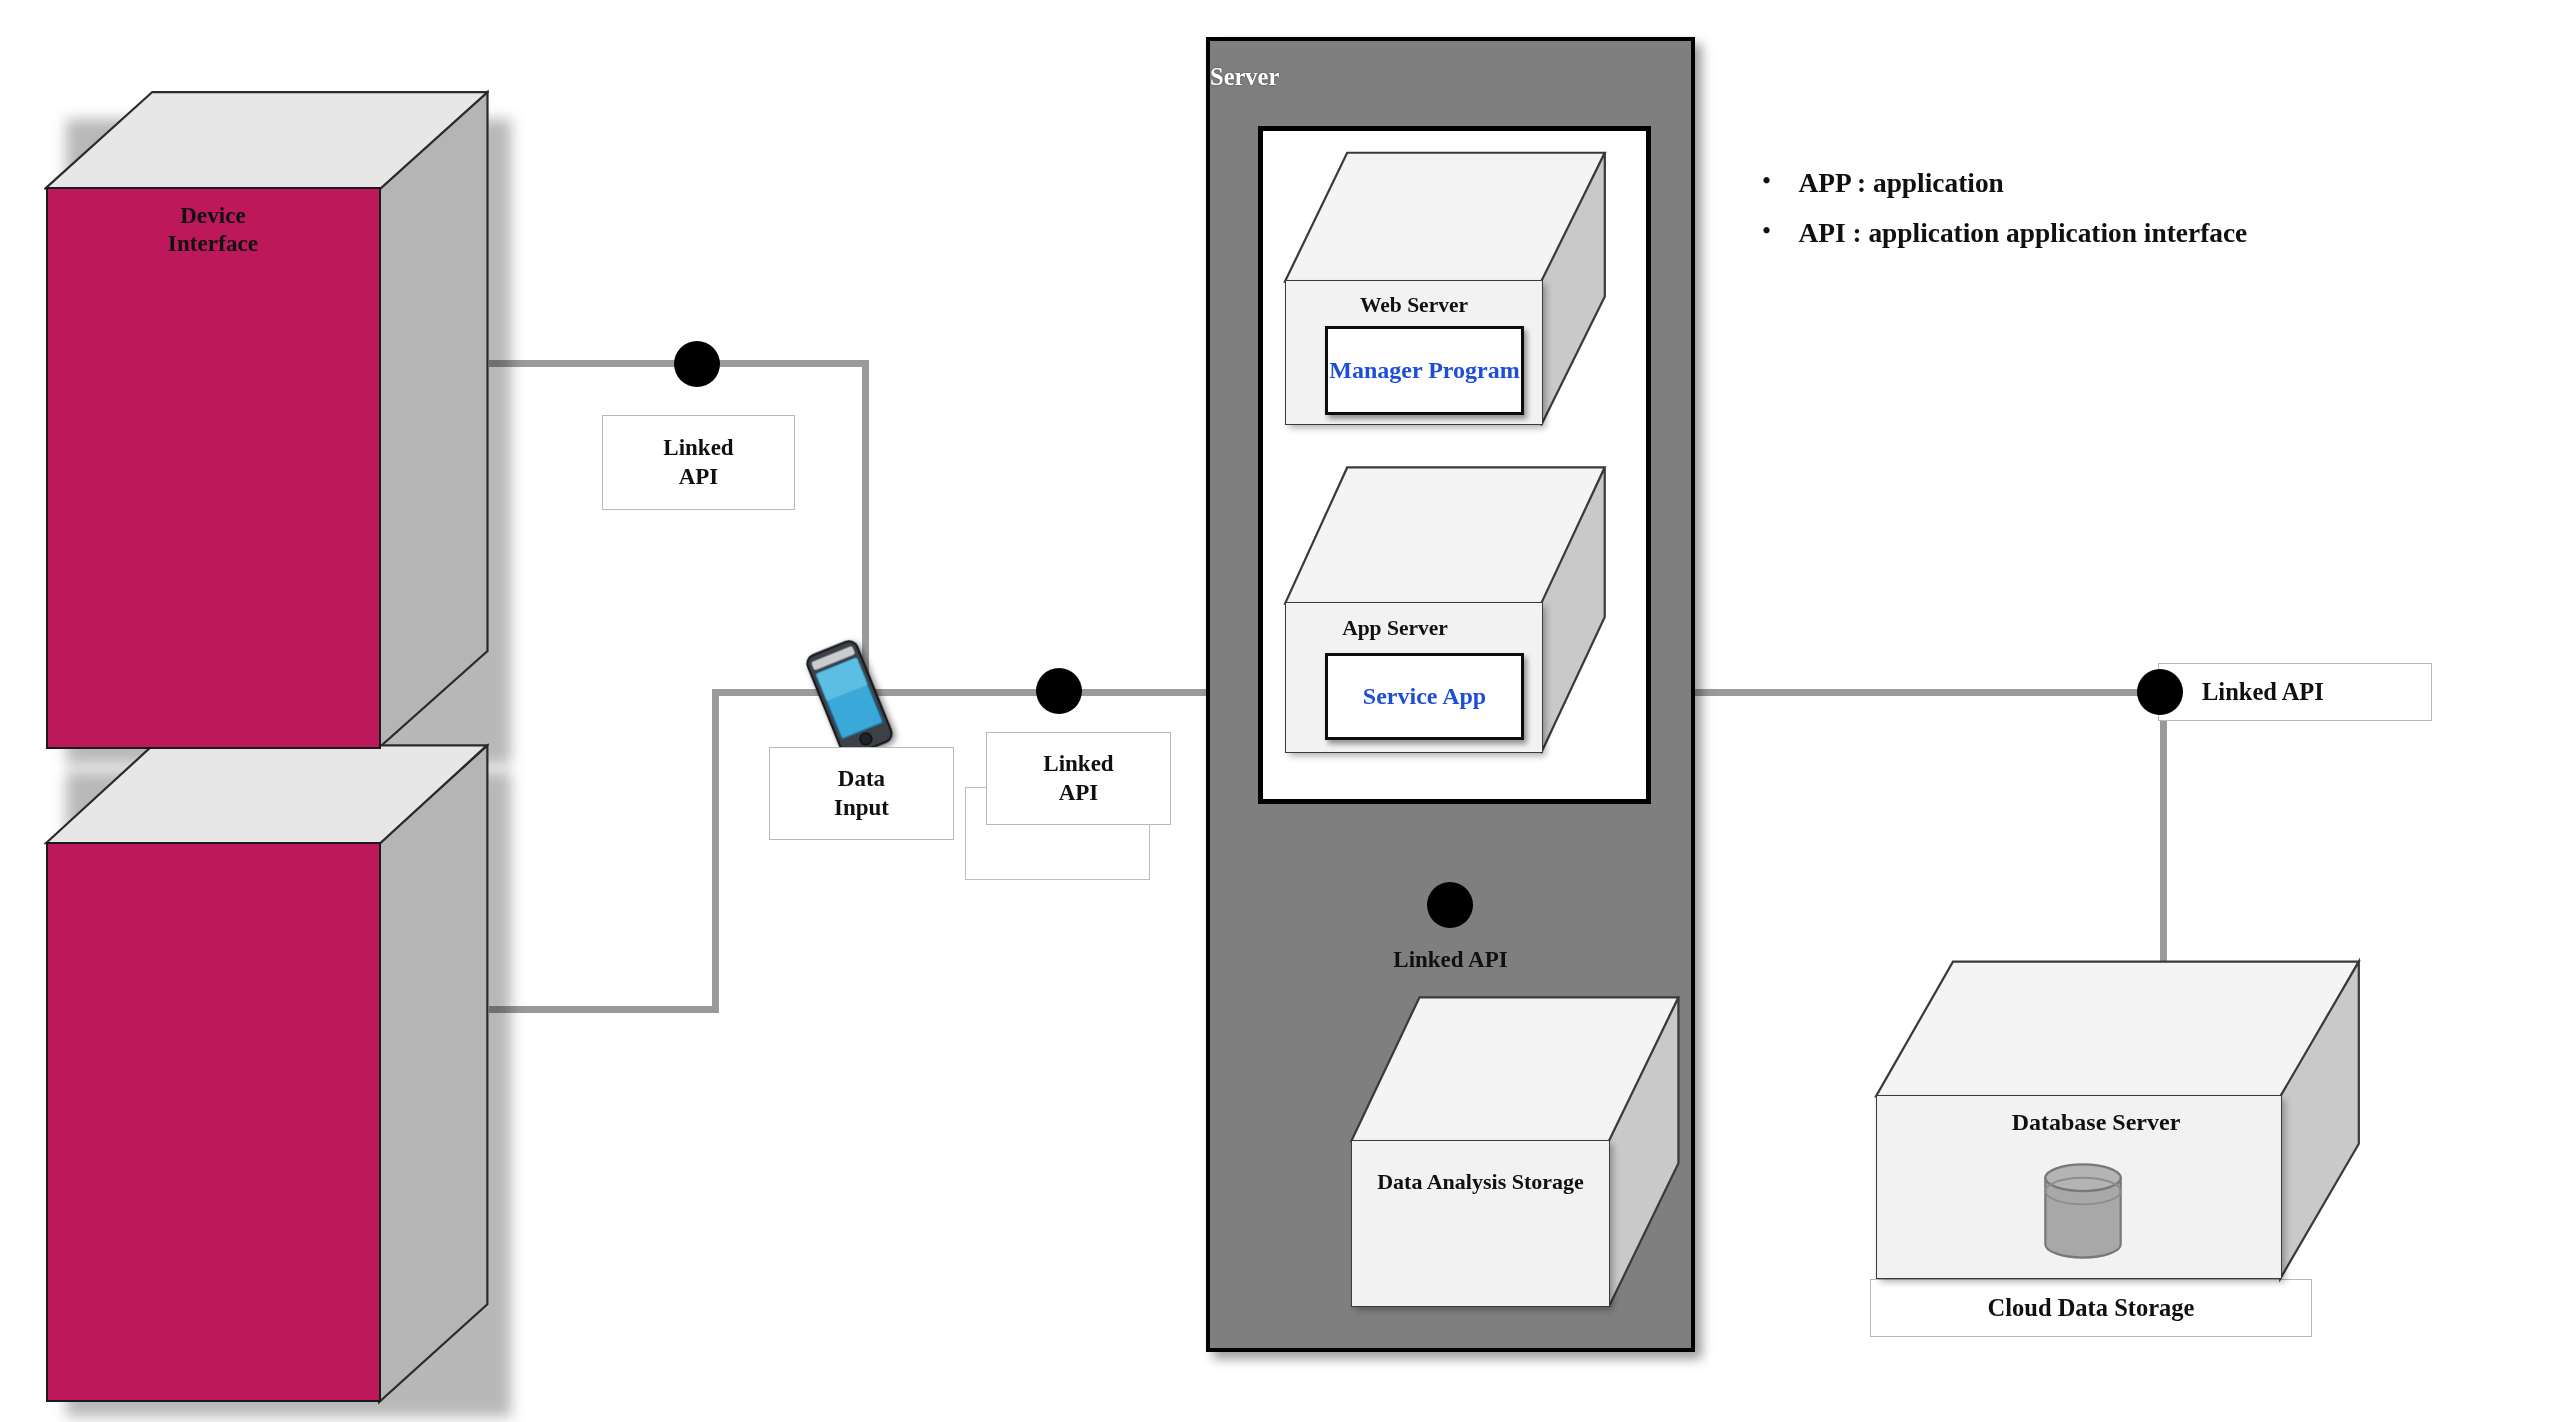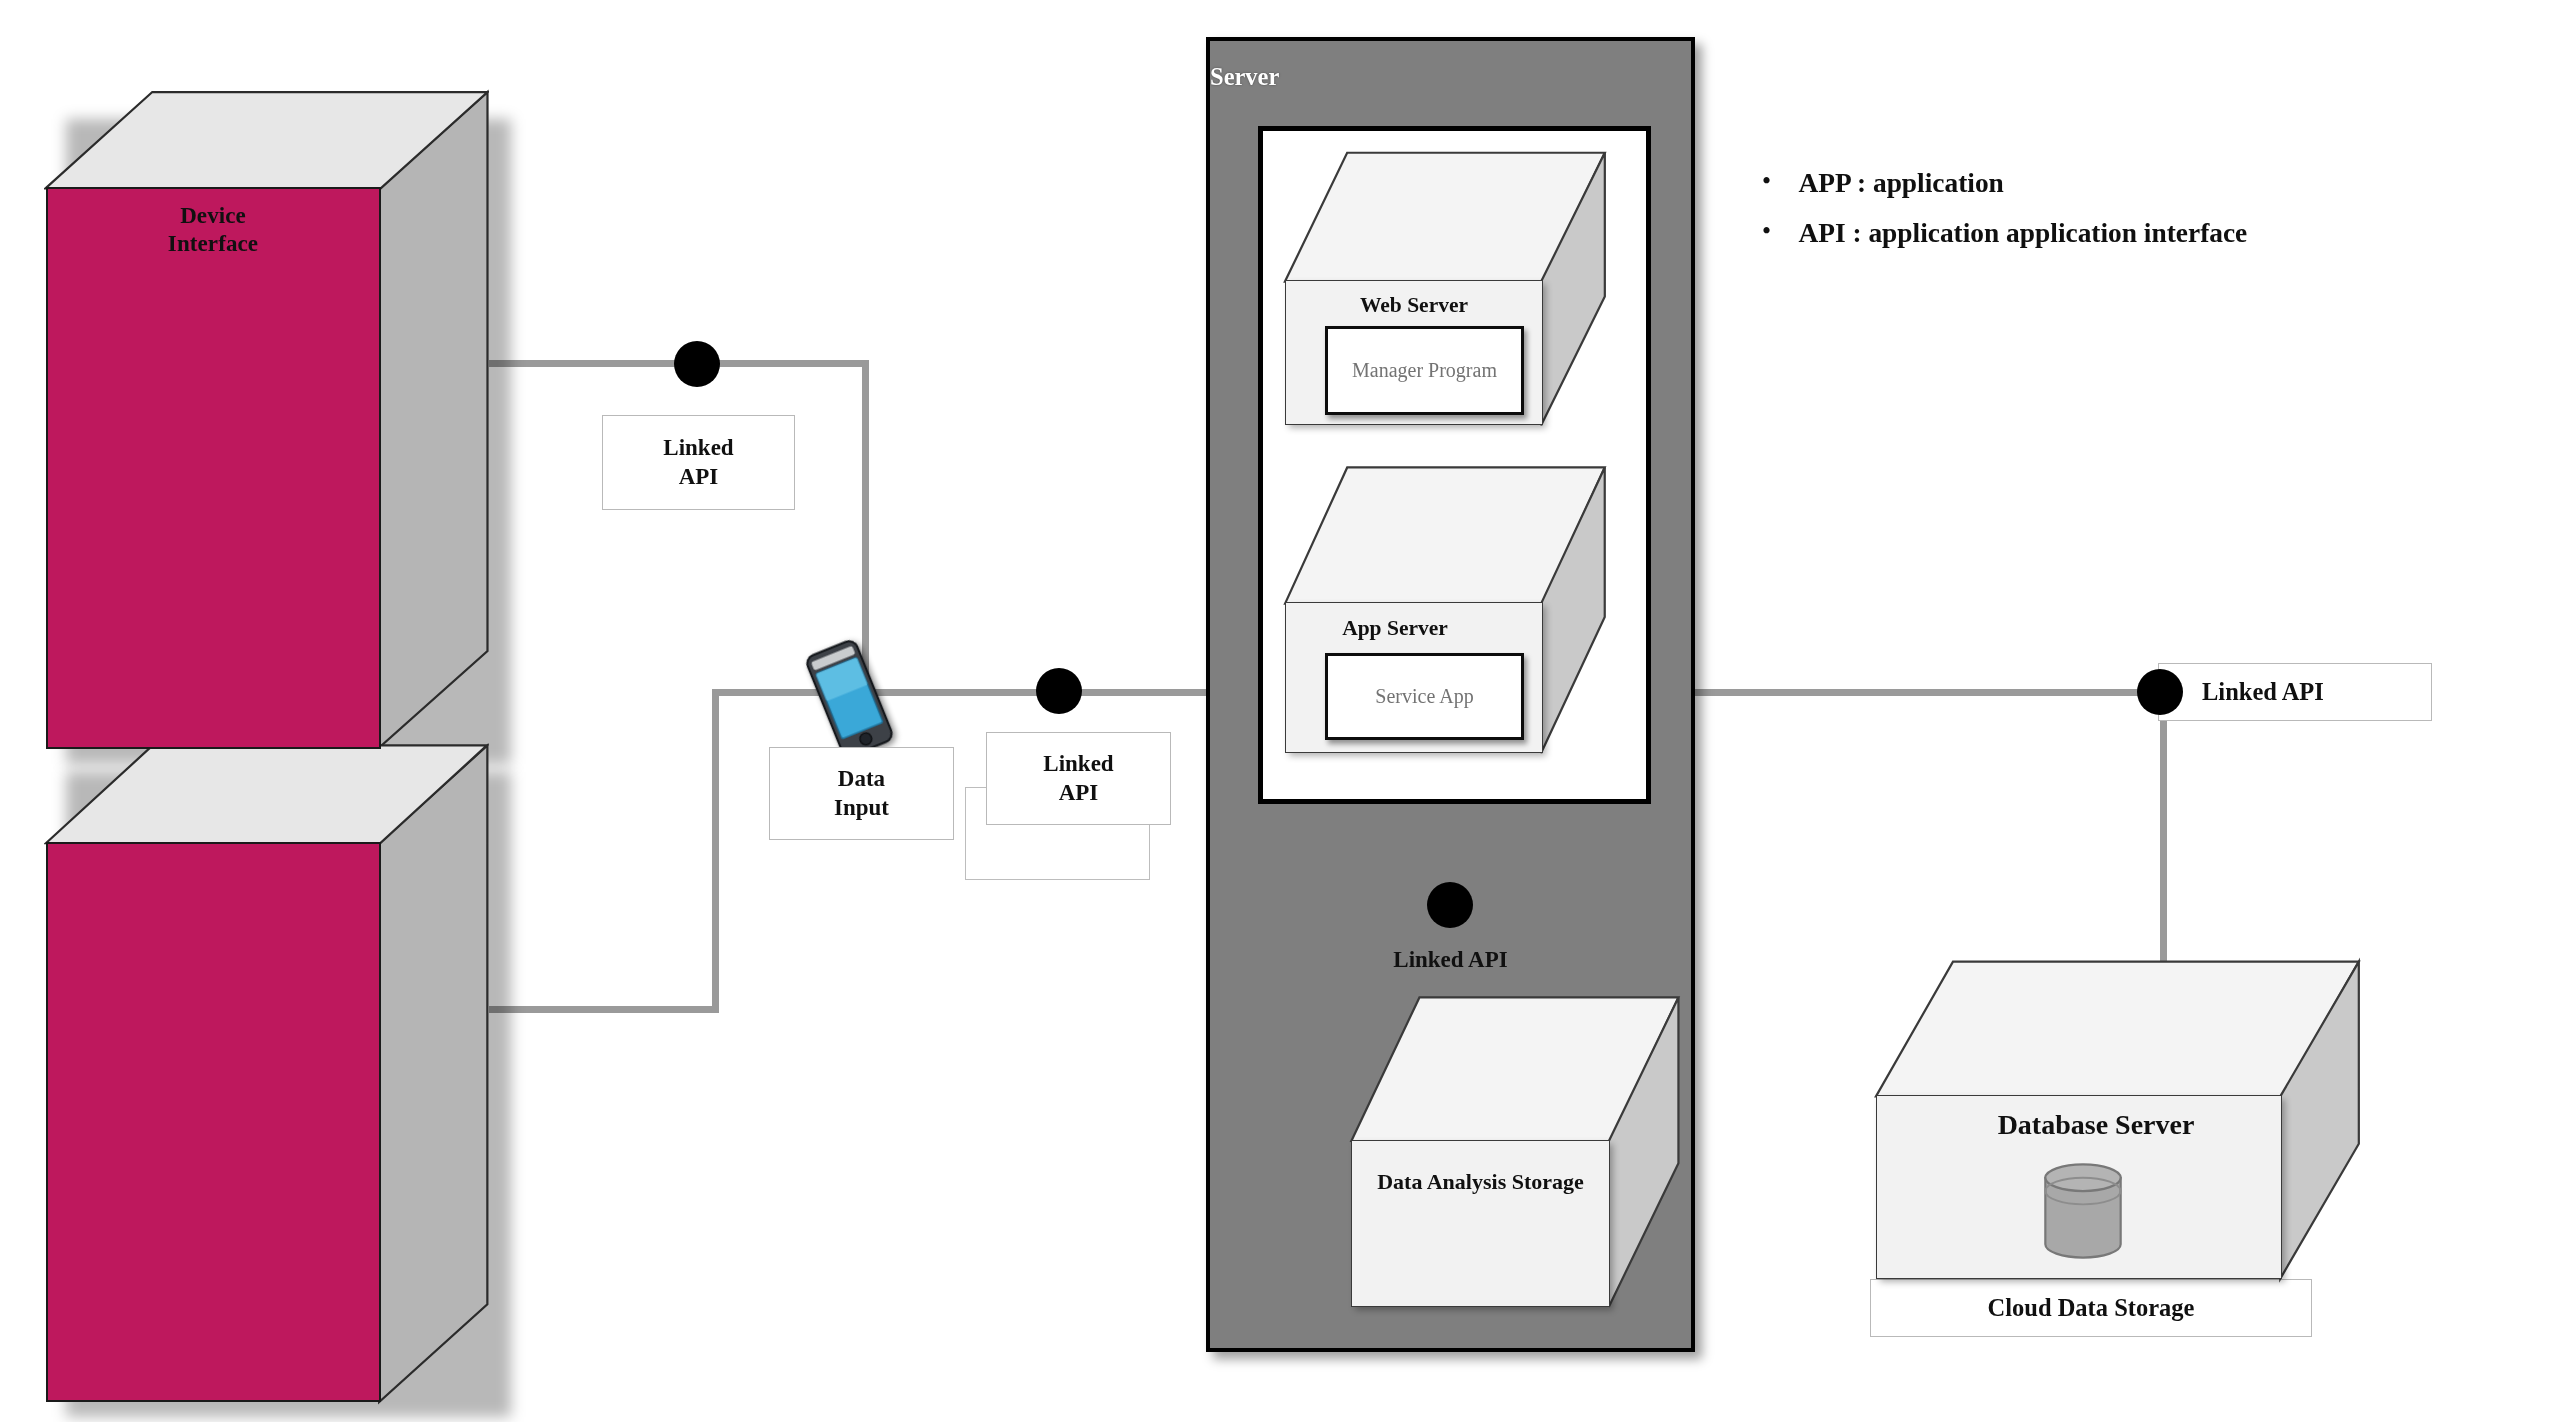--- a/index.html
+++ b/index.html
@@ -51,22 +51,22 @@
   .iso{position:absolute;}
   .iso .i-front{position:absolute;box-sizing:border-box;
       background:#f2f2f2;border:1.5px solid #3a3a3a;z-index:3;
       box-shadow:3.7px 4.4px 6.7px rgba(0,0,0,.3);}
   .iso-label{position:absolute;width:100%;text-align:center;
       font-weight:bold;font-size:21.5px;line-height:1.2;color:#101010;z-index:5;}
 
   
   .iso-sub{position:absolute;box-sizing:border-box;background:#ffffff;
       border:3.7px solid #0d0d0d;display:flex;align-items:center;
-      justify-content:center;text-align:center;font-weight:normal;
-      font-size:20px;line-height:1.18;color:#737373;z-index:6;
+      justify-content:center;text-align:center;font-weight:bold;
+      font-size:24px;line-height:1.18;color:#1d4ed8;z-index:6;
       box-shadow:3px 3.7px 5.2px rgba(0,0,0,.4);}
 
   
   .conn-h{position:absolute;height:6.7px;background:#9a9a9a;}
   .conn-v{position:absolute;width:6.7px;background:#9a9a9a;}
   .node-dot{position:absolute;border-radius:50%;background:#000000;}
 
   
   .plate{position:absolute;box-sizing:border-box;background:#ffffff;
       border:0.7px solid #b9b9b9;display:flex;align-items:center;
@@ -227,21 +227,21 @@
     <span>Linked API</span>
   </div>
   <div class="node-dot" style="left:2137px;top:669px;width:46px;height:46px;"></div>
 
   <div class="iso" style="left:1873px;top:957px;width:511px;height:341px;">
     <svg width="511" height="341" style="position:absolute;left:0;top:0;z-index:1;" viewBox="0 0 690 460">
       <polygon points="4,188 108,6 656,6 552,188" fill="#f4f4f4" stroke="#3a3a3a" stroke-width="3"></polygon>
       <polygon points="550,188 656,6 656,252 550,434" fill="#c9c9c9" stroke="#3a3a3a" stroke-width="3"></polygon>
     </svg>
     <div class="i-front" style="left:3px;top:138px;width:406px;height:184px;"></div>
-    <div class="iso-label" style="left:3px;top:151px;width:440px;font-size:28px;">Database Server</div>
+    <div class="iso-label" style="left:3px;top:151px;width:440px;font-size:24px;">Database Server</div>
     <div class="cyl" style="left:169px;top:206px;width:82px;height:96px;">
       <svg width="82" height="96" viewBox="0 0 110 130">
         <path d="M4 20 L4 110 A51 18 0 0 0 106 110 L106 20 Z" fill="#a8a8a8" stroke="#787878" stroke-width="3"></path>
         <ellipse cx="55" cy="20" rx="51" ry="18" fill="#b4b4b4" stroke="#787878" stroke-width="3"></ellipse>
         <ellipse cx="55" cy="38" rx="51" ry="18" fill="none" stroke="#8d8d8d" stroke-width="2.5"></ellipse>
       </svg>
     </div>
   </div>
   <div class="plate" style="left:1870px;top:1279px;width:442px;height:58px;font-size:24.5px;">Cloud Data Storage</div>
 

